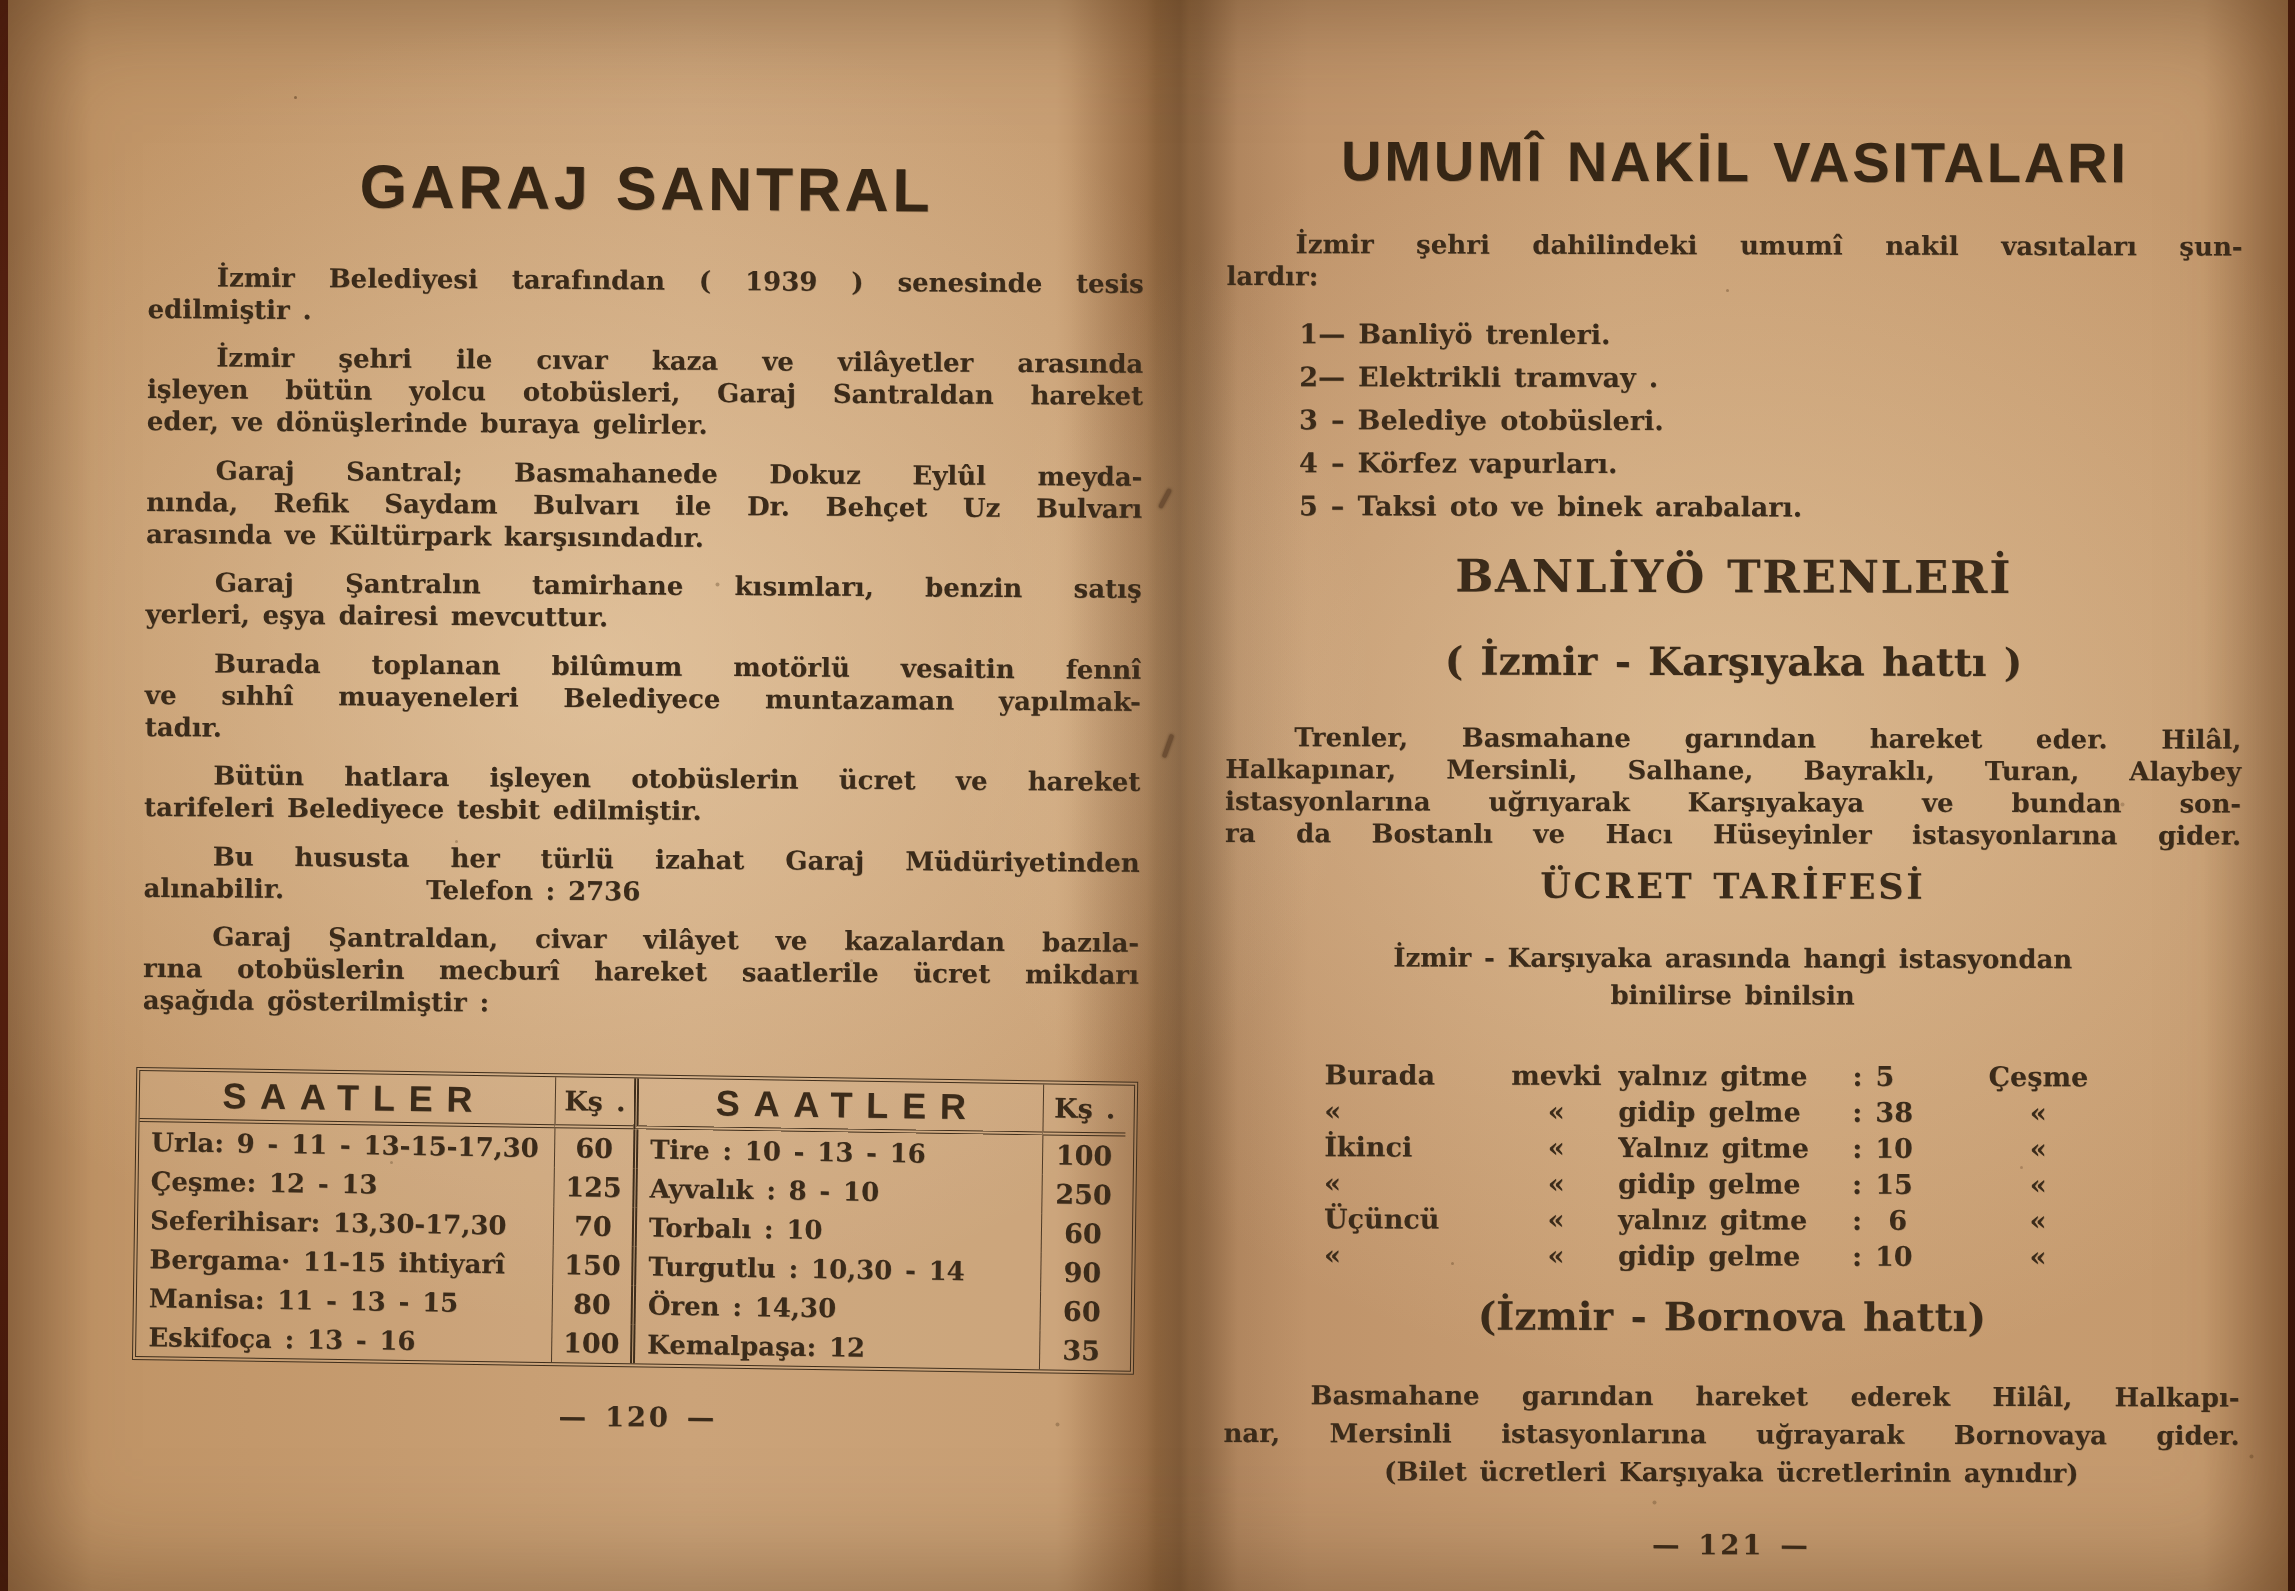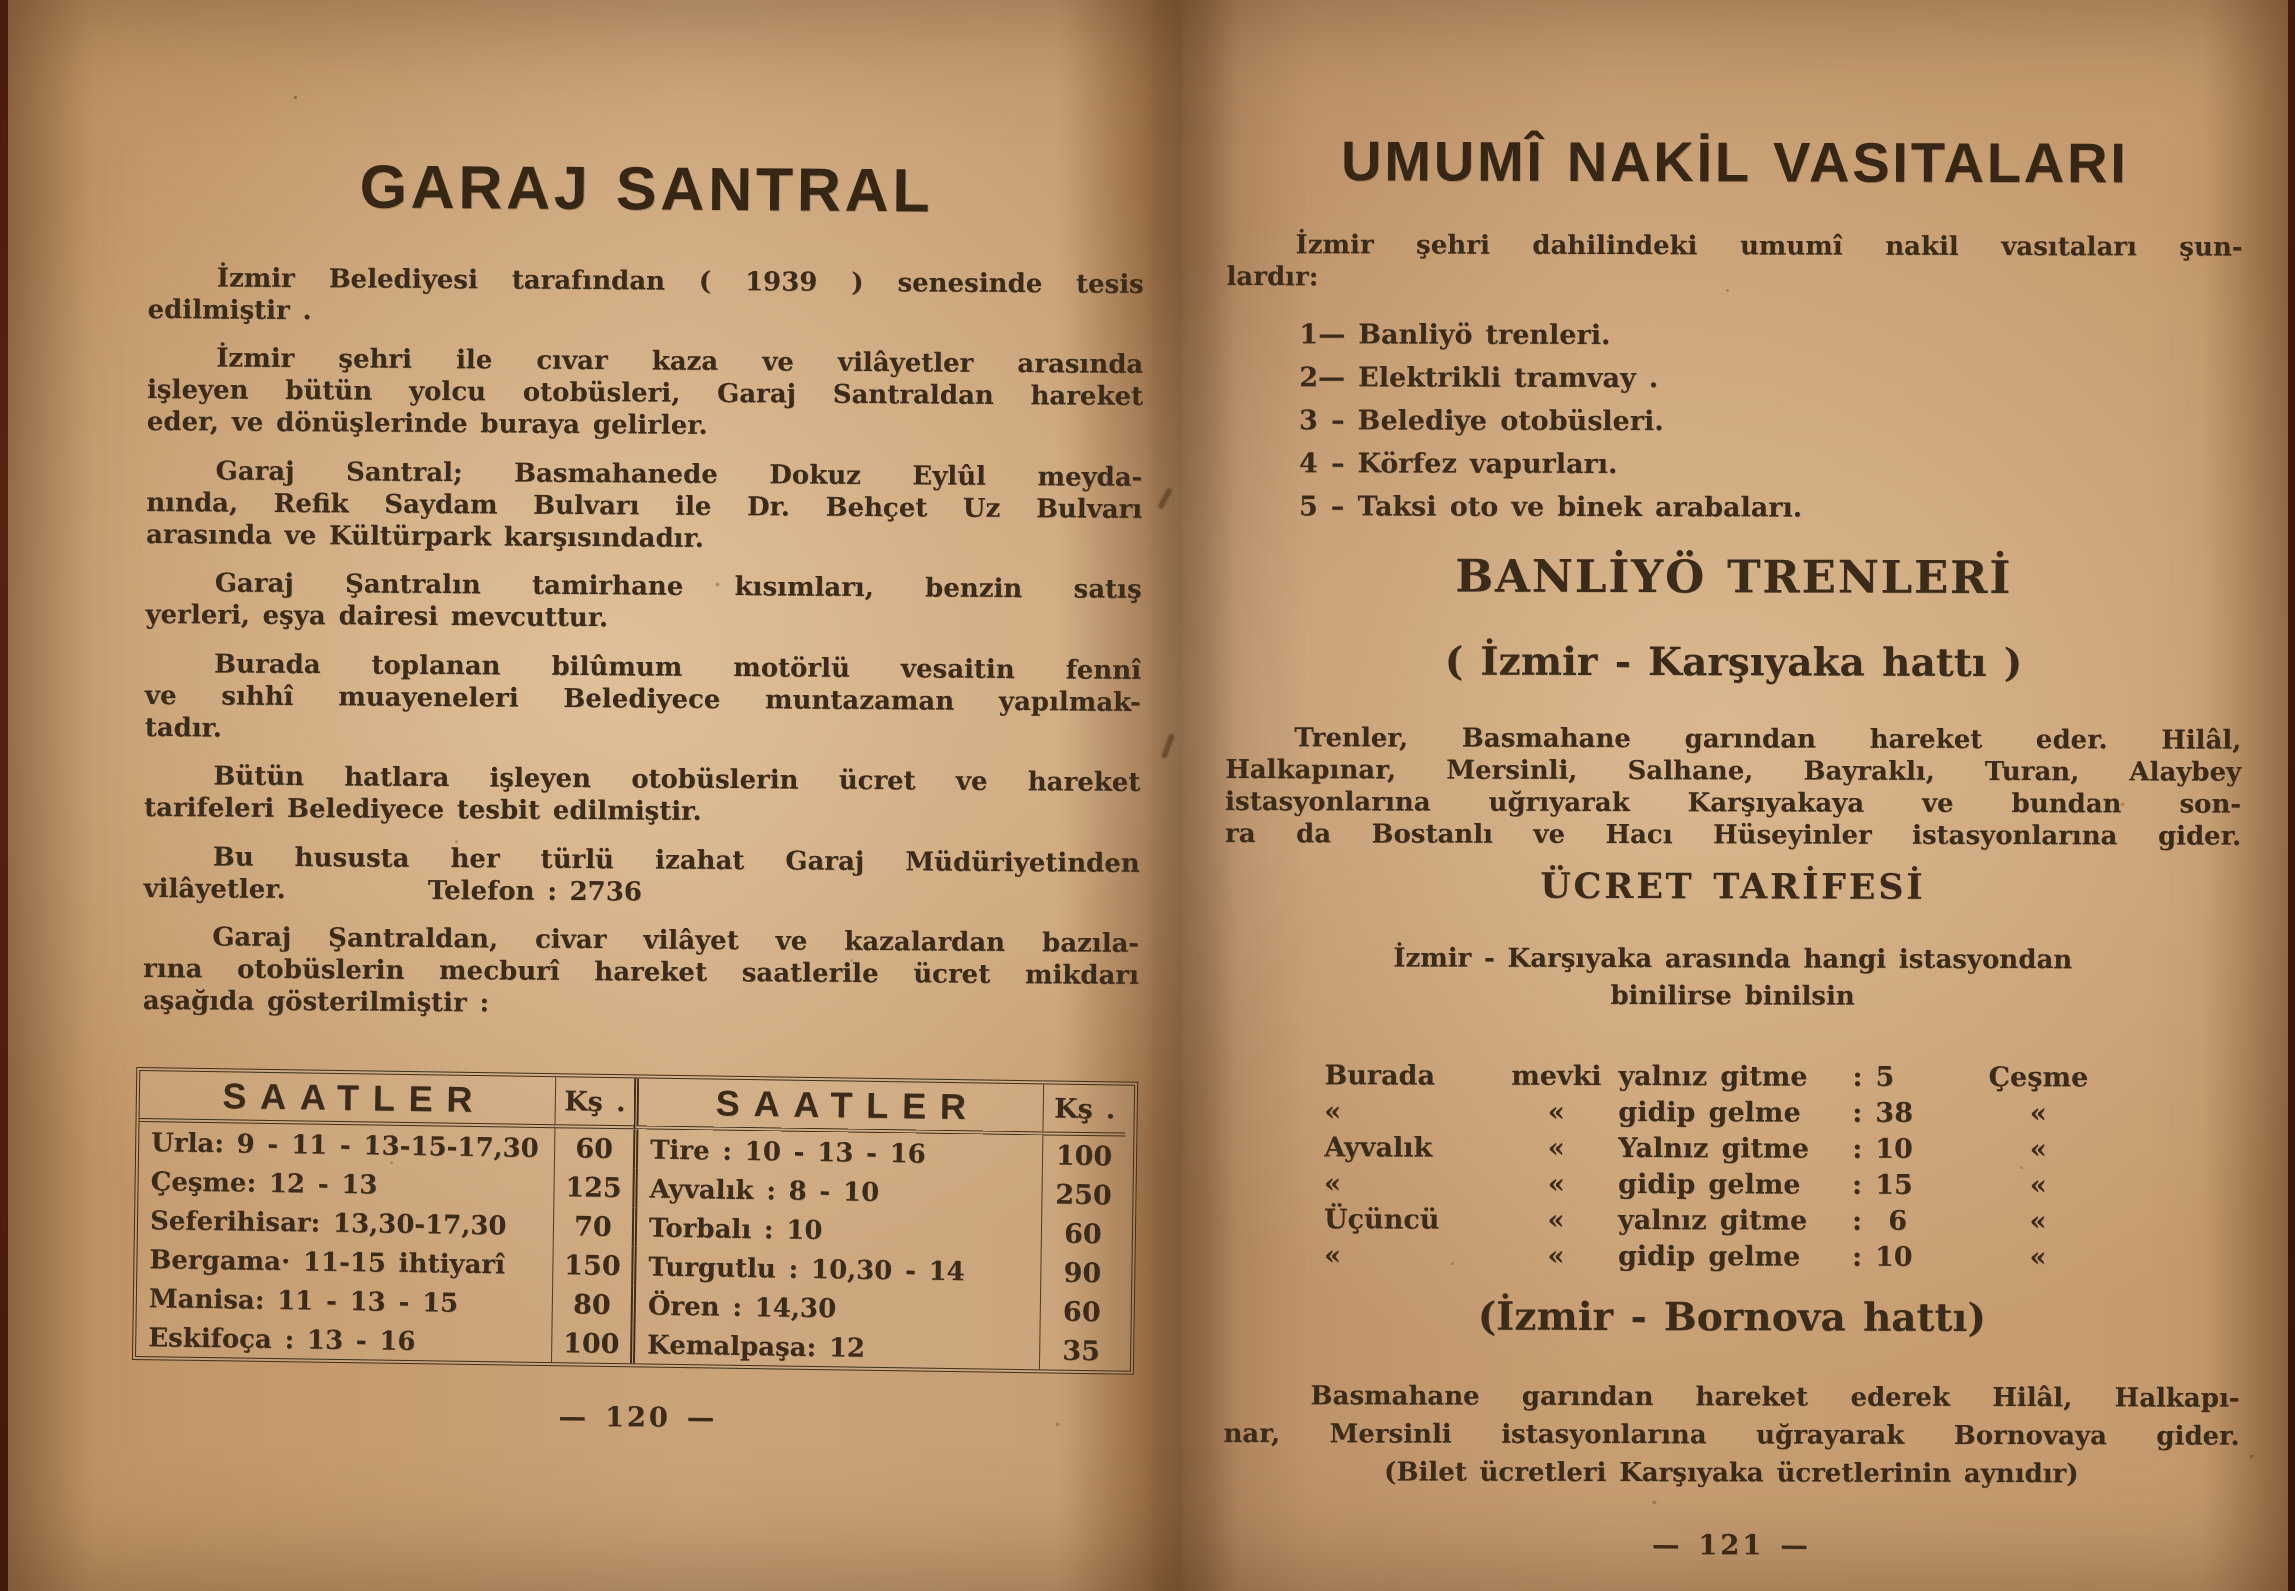--- a/index.html
+++ b/index.html
@@ -140,21 +140,21 @@
     </div>
 
     <div class="para">
       <div class="ln j ind">Bütün hatlara işleyen otobüslerin ücret ve hareket</div>
       <div class="ln">tarifeleri Belediyece tesbit edilmiştir.</div>
     </div>
 
     <div class="para">
       <div class="ln j ind">Bu hususta her türlü izahat Garaj Müdüriyetinden</div>
       <div class="ln">
-        <span>vilâyetler.</span><span class="tel-gap">Telefon : 2736</span>
+        <span>alınabilir.</span><span class="tel-gap">Telefon : 2736</span>
       </div>
     </div>
 
     <div class="para">
       <div class="ln j ind">Garaj Şantraldan, civar vilâyet ve kazalardan bazıla-</div>
       <div class="ln j">rına otobüslerin mecburî hareket saatlerile ücret mikdarı</div>
       <div class="ln">aşağıda gösterilmiştir :</div>
     </div>
 
     <div class="timetable">
@@ -236,21 +236,21 @@
       <div class="fg-cell">yalnız gitme</div>
       <div class="fg-cell fg-num">: 5</div>
       <div class="fg-cell fg-unit">Çeşme</div>
 
       <div class="fg-cell">«</div>
       <div class="fg-cell fg-c2">«</div>
       <div class="fg-cell">gidip gelme</div>
       <div class="fg-cell fg-num">: 38</div>
       <div class="fg-cell fg-unit">«</div>
 
-      <div class="fg-cell">Ayvalık</div>
+      <div class="fg-cell">İkinci</div>
       <div class="fg-cell fg-c2">«</div>
       <div class="fg-cell">Yalnız gitme</div>
       <div class="fg-cell fg-num">: 10</div>
       <div class="fg-cell fg-unit">«</div>
 
       <div class="fg-cell">«</div>
       <div class="fg-cell fg-c2">«</div>
       <div class="fg-cell">gidip gelme</div>
       <div class="fg-cell fg-num">: 15</div>
       <div class="fg-cell fg-unit">«</div>

